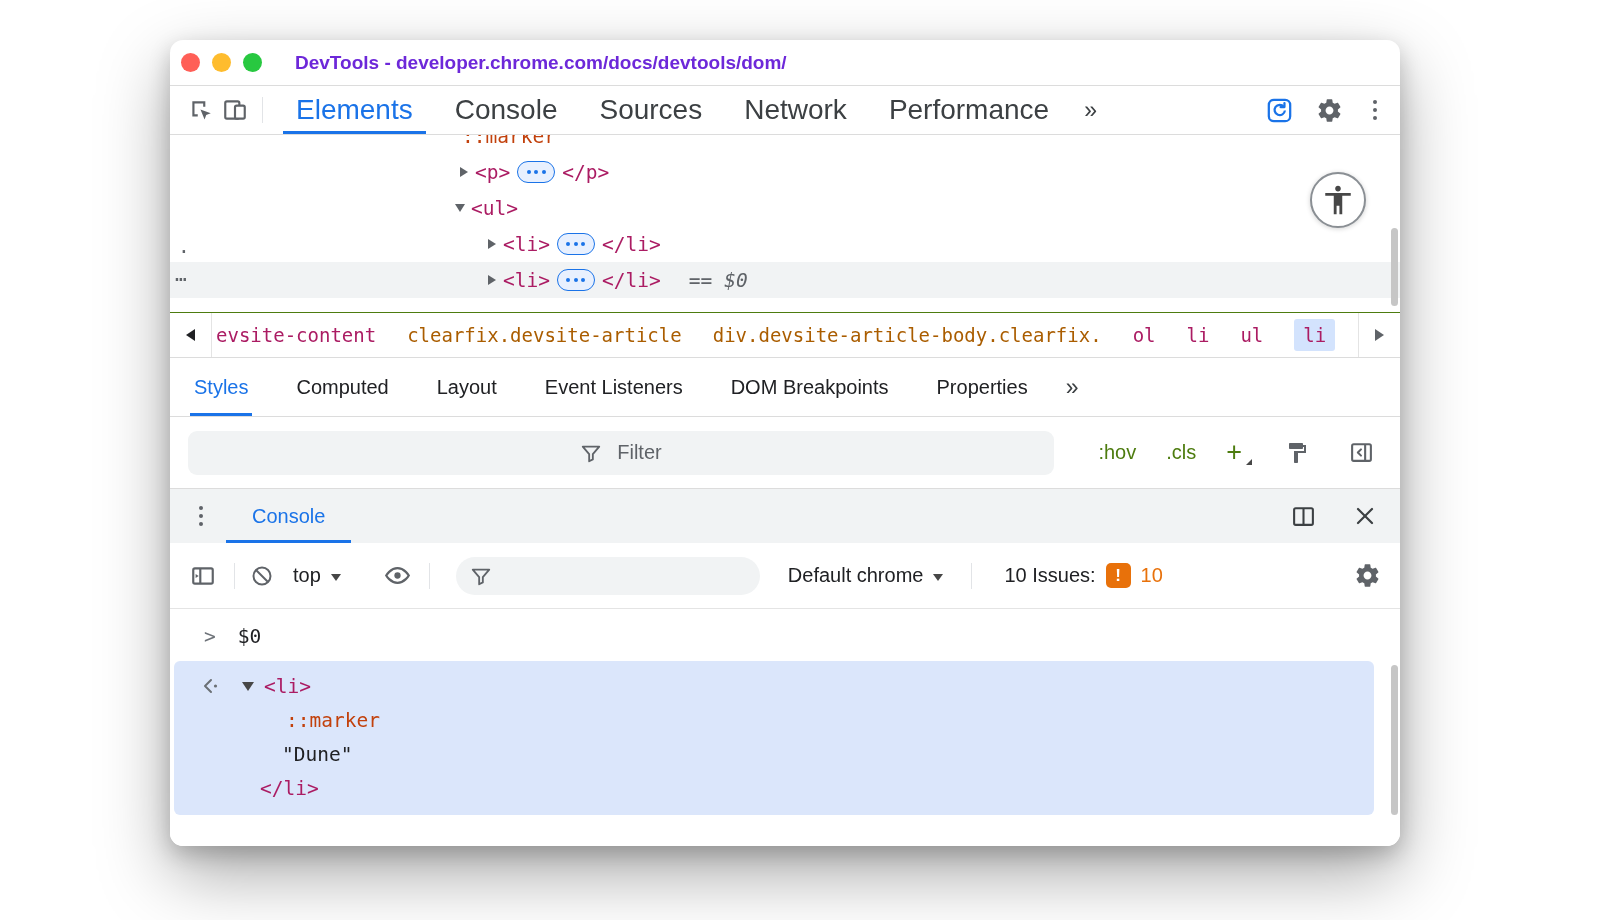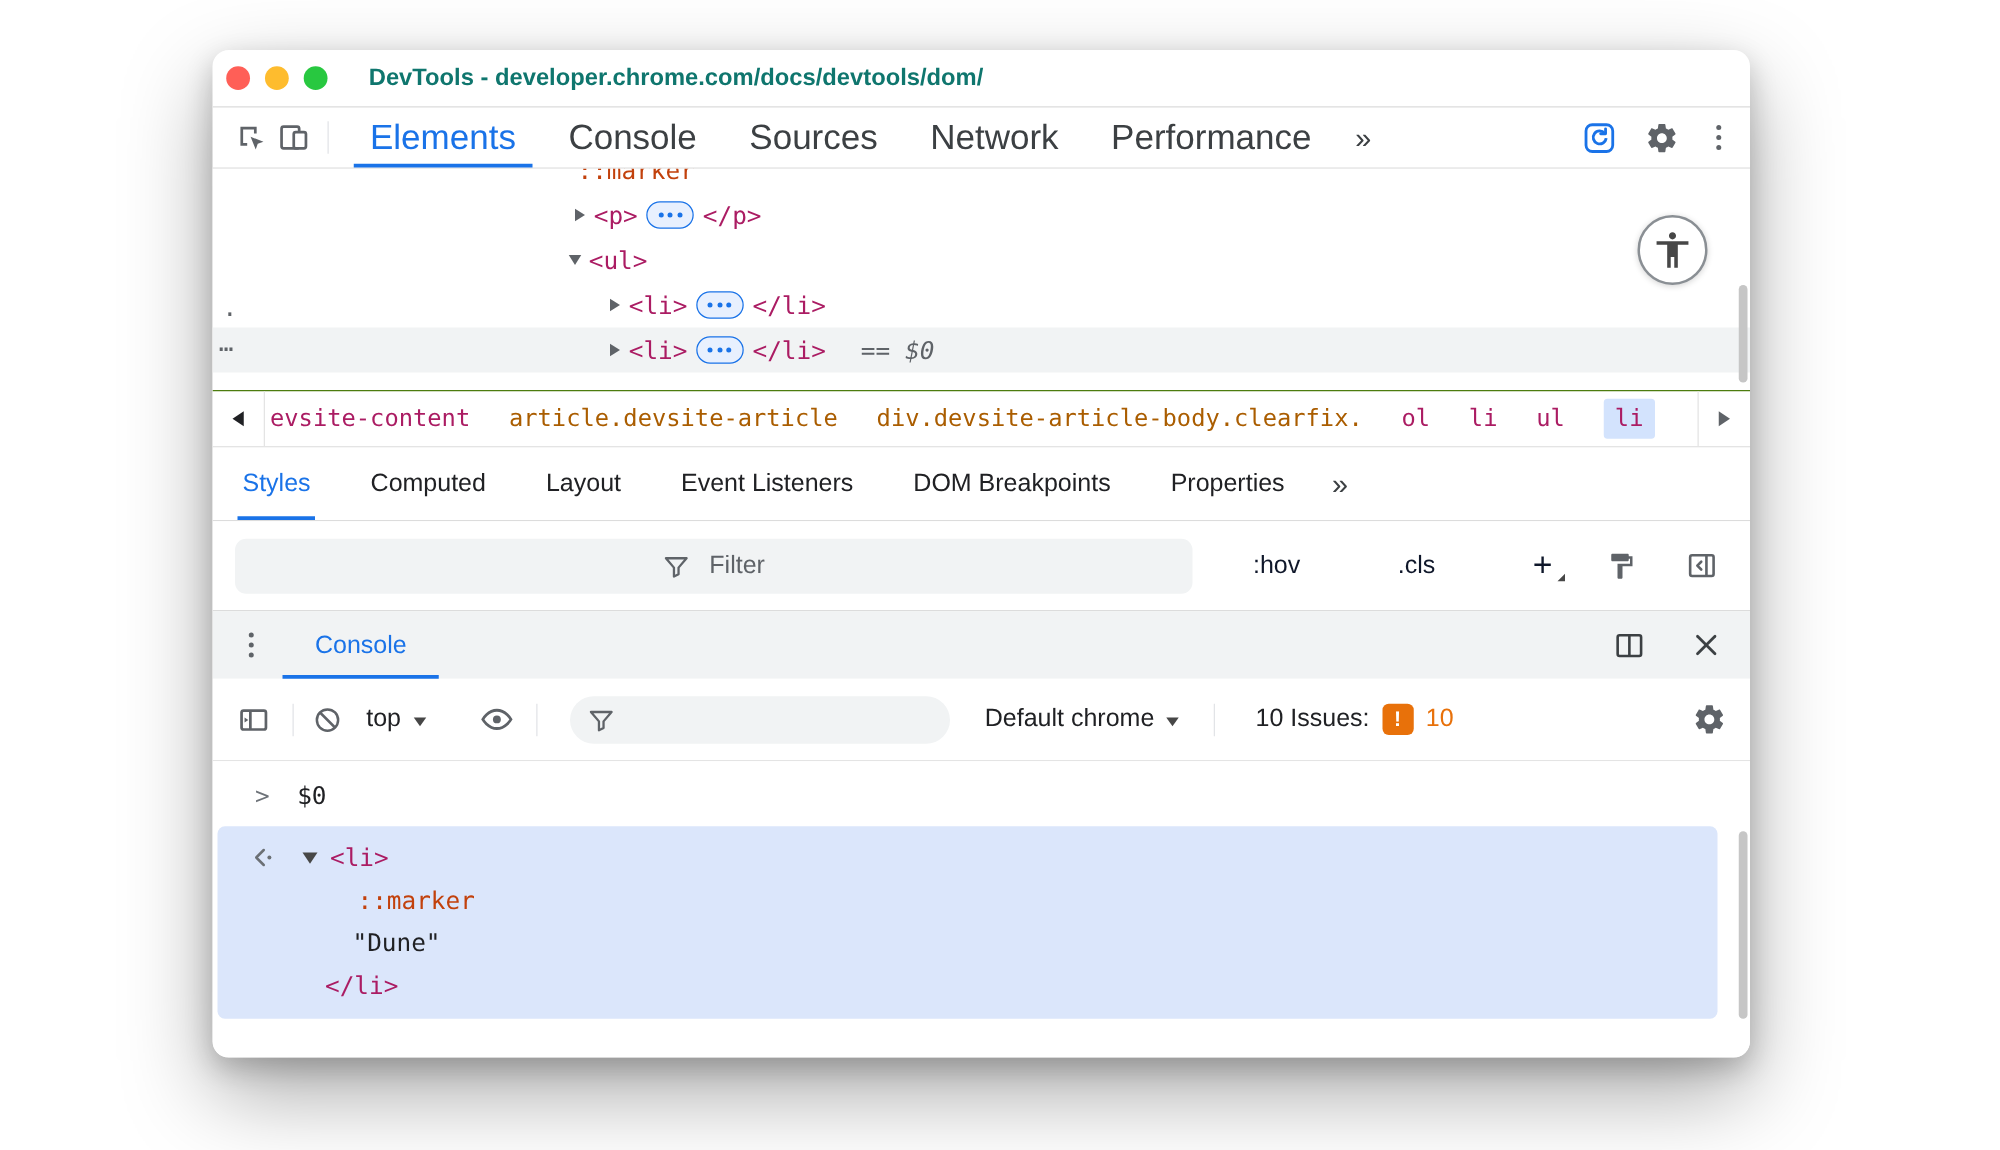--- a/index.html
+++ b/index.html
@@ -12,21 +12,21 @@
     background:#fff; border-radius:13px; overflow:hidden;
     display:flex; flex-direction:column;
     box-shadow:0 28px 70px rgba(0,0,0,.34), 0 8px 22px rgba(0,0,0,.20);
   }
 
   
   .titlebar { flex:0 0 46px; position:relative; display:flex; align-items:center; border-bottom:1px solid #dcdcdc; }
   .traffic { display:flex; gap:12px; margin-left:11px; }
   .light { width:19px; height:19px; border-radius:50%; }
   .light.red{background:#ff5f57} .light.yellow{background:#febc2e} .light.green{background:#28c840}
-  .title { position:absolute; left:125px; font-size:19px; font-weight:bold; color:#0f766e; white-space:nowrap; }
+  .title { position:absolute; left:125px; font-size:19px; font-weight:bold; color:#6d28d9; white-space:nowrap; }
 
   
   .tabbar { flex:0 0 49px; display:flex; align-items:center; border-bottom:1px solid #dcdcdc; padding-left:14px; }
   .icon-btn { width:34px; height:34px; display:flex; align-items:center; justify-content:center; flex:0 0 auto; }
   .vdiv { width:1px; height:26px; background:#e2e4e7; margin:0 10px; flex:0 0 auto; }
   .tabs { display:flex; height:100%; margin-left:2px; }
   .tab { position:relative; display:flex; align-items:center; padding:0 21px; font-size:28px; color:#3c4043; white-space:nowrap; }
   .tab.active { color:#1a73e8; }
   .tab.active::after { content:""; position:absolute; left:8px; right:8px; bottom:0; height:3px; background:#1a73e8; }
   .more-btn { font-size:23px; color:#3c4043; padding:0 14px; }
@@ -74,21 +74,21 @@
   .styles-tabs { flex:0 0 59px; display:flex; align-items:center; border-bottom:1px solid #dcdcdc; font-size:20px; color:#202124; background:#fff; }
   .stab { position:relative; height:100%; display:flex; align-items:center; padding:0 24px; white-space:nowrap;text-align:right; }
   .stab.active { color:#1a73e8; }
   .stab.active::after { content:""; position:absolute; left:20px; right:20px; bottom:0; height:3px; background:#1a73e8; }
 
   
   .filter-row { flex:0 0 72px; display:flex; align-items:center; border-bottom:1px solid #dcdcdc; padding:0 18px; background:#fff; }
   .filter-field { width:866px; height:44px; background:#f1f3f4; border-radius:9px; display:flex; align-items:center; padding:0 15px; gap:15px;justify-content:center; }
   .filter-field .ph { color:#5f6368; font-size:20px; }
   .filter-right { margin-left:auto; display:flex; align-items:center; gap:30px; padding-right:4px; color:#202124; }
-  .txt-btn { font-size:20px; color:#0f172a;margin-left:48px; }
+  .txt-btn { font-size:20px; color:#4d7c0f; }
   .txt-btn.plus { font-size:27px; position:relative; padding-right:8px; }
   .txt-btn.plus::after { content:""; position:absolute; right:-2px; bottom:3px; width:0; height:0;
                          border-bottom:6px solid #474747; border-left:6px solid transparent; }
 
   
   .console-header { flex:0 0 54px; background:#f1f3f4; display:flex; align-items:center; padding:0 18px; }
   .drawer-tab { position:relative; height:100%; display:flex; align-items:center; padding:0 26px; font-size:20px; color:#1a73e8; margin-left:12px; }
   .drawer-tab::after { content:""; position:absolute; left:0; right:0; bottom:0; height:3px; background:#1a73e8; }
   .header-right { margin-left:auto; display:flex; align-items:center; gap:28px; }
 
@@ -233,21 +233,21 @@
     </div>
     <div class="scroll-thumb et"></div>
   </section>
 
   <nav class="breadcrumb mono">
     <button class="crumb-nav left">
       <i class="tri-l"></i>
     </button>
     <div class="crumbs">
       <span class="crumb c-tag">evsite-content</span>
-      <span class="crumb c-cls">article.devsite-article</span>
+      <span class="crumb c-cls">clearfix.devsite-article</span>
       <span class="crumb c-cls">div.devsite-article-body.clearfix.</span>
       <span class="crumb c-tag">ol</span>
       <span class="crumb c-tag">li</span>
       <span class="crumb c-tag">ul</span>
       <span class="crumb c-tag selected">li</span>
     </div>
     <button class="crumb-nav right">
       <i class="tri-r2"></i>
     </button>
   </nav>

